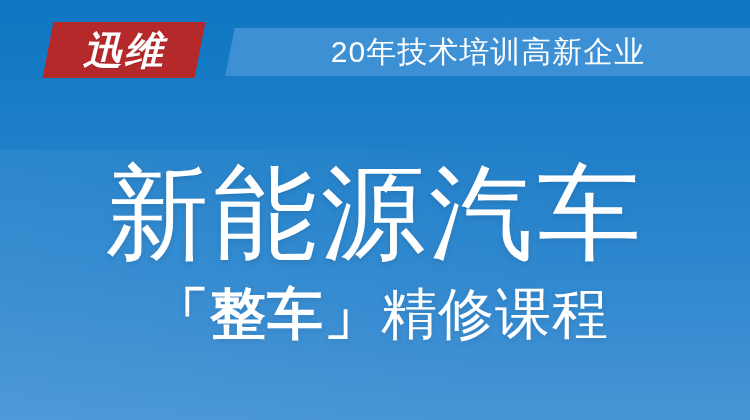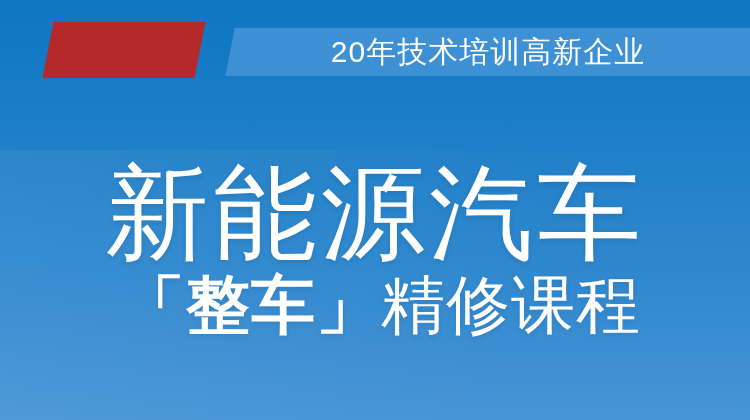--- a/index.html
+++ b/index.html
@@ -117,23 +117,23 @@
     color:#ffffff;
     font-size:104px;
     font-weight:normal;
     line-height:1.03;
     letter-spacing:4px;
     white-space:nowrap;
     text-shadow:0 2px 5px rgba(0,40,80,0.14);
   }
 
   .title-sub{
-    margin-top:6px;
+    margin-top:18px;
     color:#ffffff;
-    font-size:64px;
+    font-size:56px;
     line-height:1.02;
     letter-spacing:1px;
     white-space:nowrap;
     text-shadow:0 2px 5px rgba(0,40,80,0.12);
     padding-left:12px;
   }
   .title-sub .bracketed{
     font-weight:bold;
   }
   .title-sub .plain{
@@ -146,20 +146,21 @@
 <div class="poster">
 
   <div class="header">
 
     <div class="banner-plate"></div>
 
     <div class="banner-text">20年技术培训高新企业</div>
 
     <div class="logo-plate"></div>
 
+    <div class="logo-text">迅维</div>
 
   </div>
 
   <div class="headline">
 
     <div class="title-main">新能源汽车</div>
 
     <div class="title-sub">
       <span class="bracketed">「整车」</span><span class="plain">精修课程</span>
     </div>

